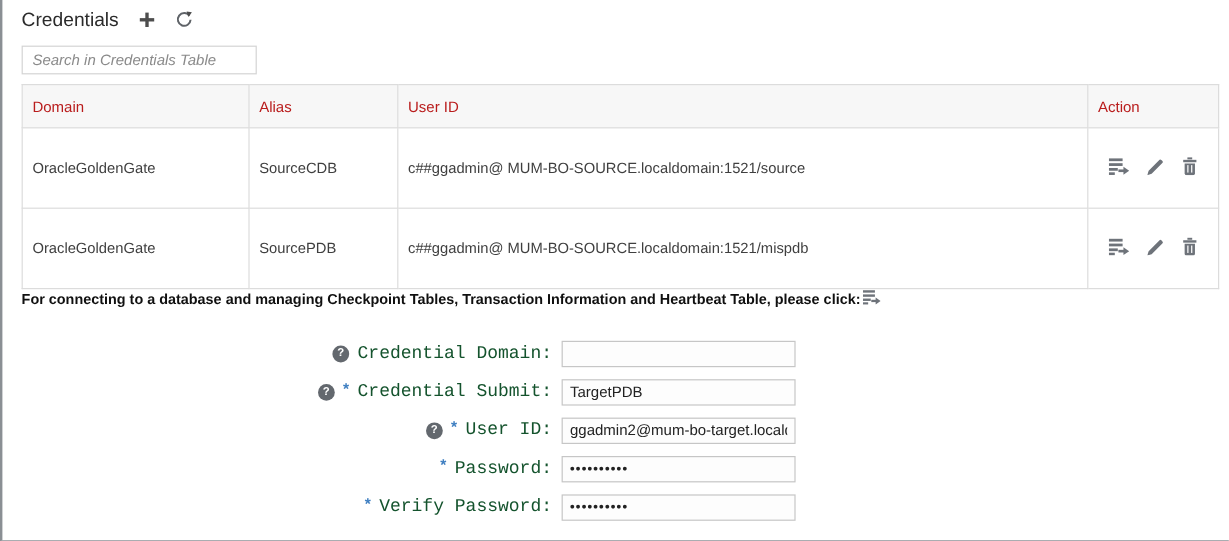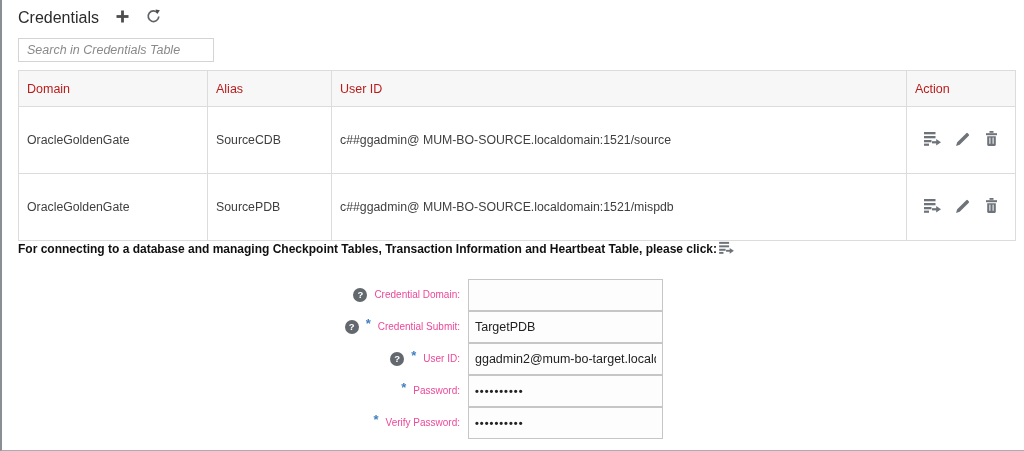--- a/index.html
+++ b/index.html
@@ -43,30 +43,30 @@
   .action-icons .icon-btn svg { display:block; }
 
   
   .instruction { display:flex; align-items:center; font-size:12px; font-weight:bold; color:#101010; }
   .instruction .inline-icon { margin-left:2px; display:inline-flex; }
 
   
   .cred-form { margin-top:26px; display:flex; flex-direction:column; gap:9px; }
   .form-row { display:flex; align-items:center; height:23px; }
   .label-area { width:442px; display:flex; justify-content:flex-end; align-items:center; gap:7px; }
-  .field-label { font-size:10px; color:#ec4899; white-space:nowrap; }
+  .field-label { font-size:15px; color:#14532d; white-space:nowrap;font-family:Liberation Mono, monospace; }
   .required-star { color:#3f7fc1; font-size:13px; font-weight:bold; position:relative; top:-3px; }
   .help-icon {
     width:14px; height:14px; border-radius:50%;
     background:#63686e; color:#ffffff;
     display:inline-flex; align-items:center; justify-content:center;
     font-size:9.5px; font-weight:bold; flex:0 0 auto;
   }
   .field-input {
-    margin-left:8px; width:195px; height:32px;
+    margin-left:8px; width:195px; height:22px;
     border:1px solid #c6c6c6; padding:1px 6px;
     font-family:"Liberation Sans", sans-serif;
     font-size:12.5px; color:#222; background:#fdfdfd;
   }
   .field-input.pw { font-weight:bold; letter-spacing:1px; font-size:11px; }
 
   
   .button-row { margin:32px 0 0 431px; display:flex; gap:14px; }
   .btn { font-family:"Liberation Sans", sans-serif; font-size:12.5px; border-radius:2px; cursor:pointer; }
   .btn-cancel { background:#f2f2f2; border:1px solid #c8c8c8; color:#333; padding:6px 22px; }

